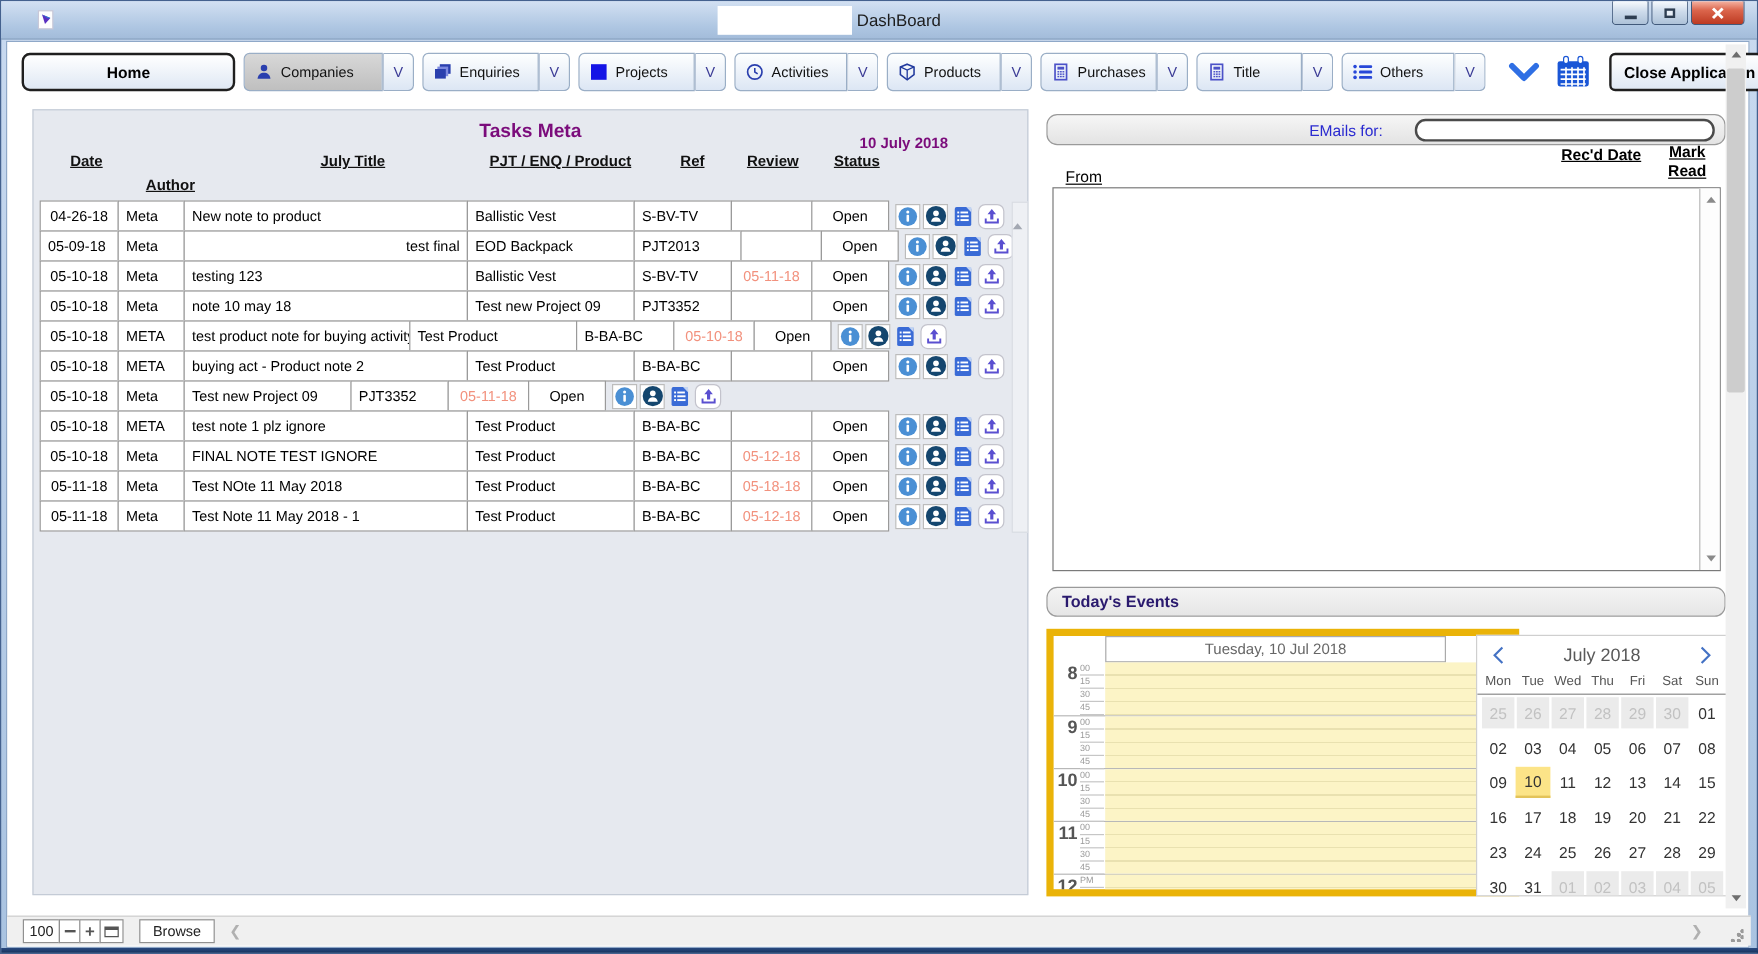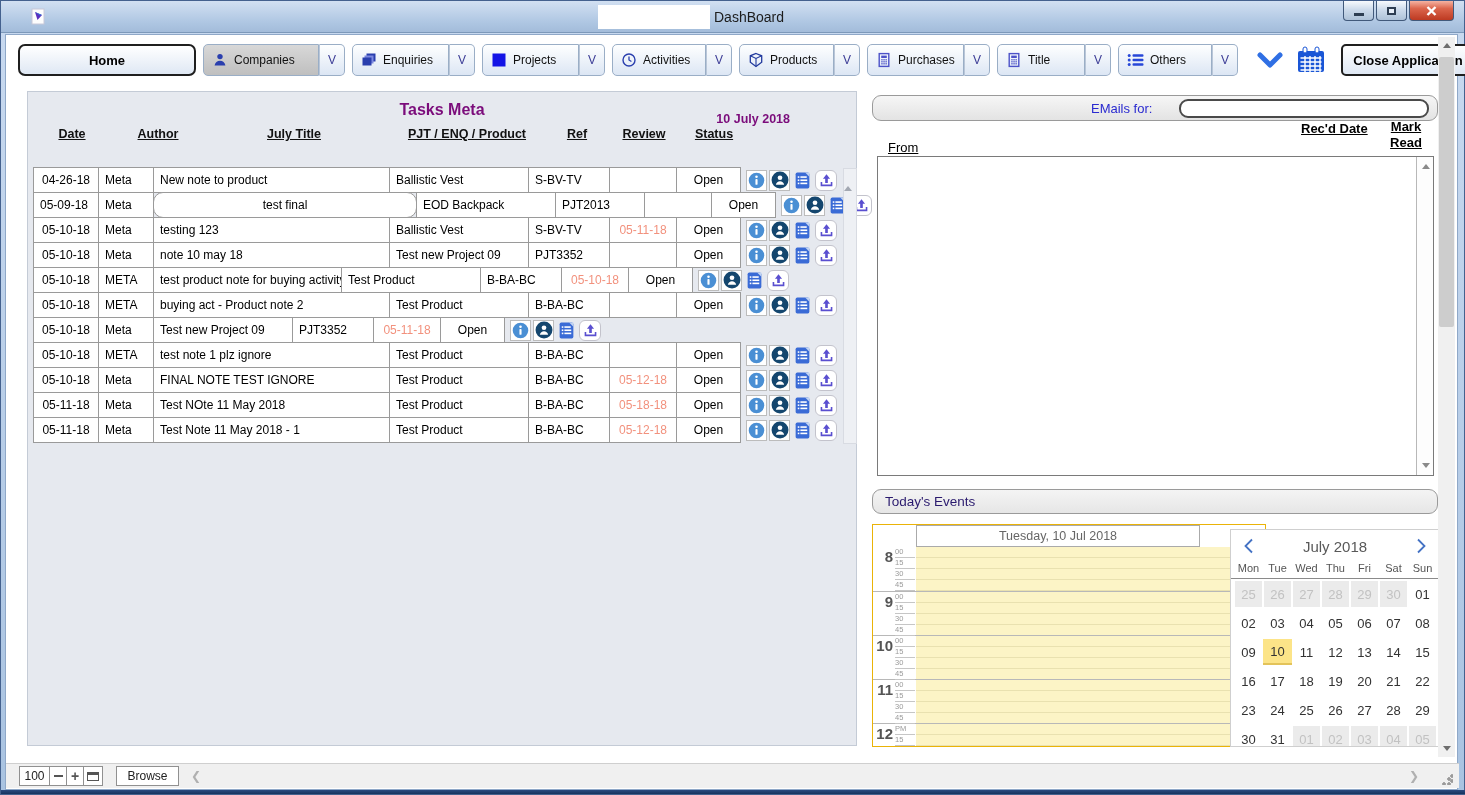--- a/index.html
+++ b/index.html
@@ -89,23 +89,23 @@
               text-align:center; line-height:16px; text-decoration:underline; }
   .em-list { position:absolute; left:871px; top:121px; width:557px; height:320px; background:#fff; border:1px solid #7a7a7a; }
   .em-list-scroll { position:absolute; right:0; top:0; bottom:0; width:17px; border-left:1px solid #b8b8b8; background:#fdfdfd; }
   .em-list-scroll .sq { position:absolute; left:1px; width:15px; height:15px; display:flex; align-items:center; justify-content:center; }
   .em-list-scroll .sq.up { top:2px; } .em-list-scroll .sq.dn { bottom:2px; }
   .em-list-scroll .tri-up { border-bottom-color:#8a8a8a; } .em-list-scroll .tri-dn { border-top-color:#8a8a8a; }
 
   
   .events-bar { position:absolute; left:866px; top:454px; width:566px; height:25px;
                 background:linear-gradient(#f4f4f4,#e6e6e6); border:1px solid #9a9a9a; border-radius:9px;
-                font-size:13.5px; font-weight:normal; color:#2a1a6e; line-height:23px; padding-left:12px; }
+                font-size:13.5px; font-weight:bold; color:#2a1a6e; line-height:23px; padding-left:12px; }
   .dayview { position:absolute; left:866px; top:489px; width:394px; height:223px;
-             background:#fff; border:1px solid #eab308; overflow:hidden; }
+             background:#fff; border:6px solid #eab308; overflow:hidden; }
   .day-header { position:absolute; left:43px; top:0; width:284px; height:22px; border:1px solid #aaa;
                 font-size:12.5px; color:#666; text-align:center; line-height:20px; background:#fff; }
   .hours { position:absolute; left:0; top:22px; right:17px; }
   .hourrow { display:flex; border-top:1px solid #b8b8b8; height:44px; }
   .hourrow:first-child { border-top:none; }
   .gut { width:43px; display:flex; }
   .hnum { width:20px; text-align:right; font-size:15px; font-weight:bold; color:#555; padding-top:1px; }
   .mins { width:20px; margin-left:2px; display:flex; flex-direction:column; }
   .mins span { height:11px; font-size:7.5px; color:#9a9a9a; border-bottom:1px solid #c6c6c6; line-height:10px; }
   .daycell { flex:1; background-color:#fcf4c6;
@@ -327,21 +327,21 @@
           </svg>
       </span>
       <div class="btn-closeapp">Close Application</div>
     </div>
 
     <div class="tasks">
       <div class="tasks-title">Tasks Meta</div>
       <div class="tasks-date">10 July 2018</div>
       <div class="thead" id="tasks-head">
           <span style="left: 44px;">Date</span>
-          <span style="left: 130px;">Author</span>
+          <span style="left: 114px; margin-top: 20px;">Author</span>
           <span style="left: 266px;">July Title</span>
           <span style="left: 439px;">PJT / ENQ / Product</span>
           <span style="left: 549px;">Ref</span>
           <span style="left: 616px;">Review</span>
           <span style="left: 686px;">Status</span>
         </div>
       <div class="tbody" id="tasks-body">
           <div class="trow">
             <div class="tcell" style="width: 66px; text-align: center;">04-26-18</div>
             <div class="tcell" style="width: 56px; text-align: left;">Meta</div>
@@ -383,21 +383,21 @@
                 <svg width="15" height="15" viewBox="0 0 16 16">
                   <path d="M8 1.2L11.8 6H9.4v4.6H6.6V6H4.2z" fill="#5a4fd0"></path>
                   <path d="M2.6 9.6v3.6h10.8V9.6" fill="none" stroke="#5a4fd0" stroke-width="1.7"></path>
                 </svg>
               </span>
             </div>
           </div>
           <div class="trow">
             <div class="tcell" style="width: 66px; text-align: left;">05-09-18</div>
             <div class="tcell" style="width: 56px; text-align: left;">Meta</div>
-            <div class="tcell" style="width: 264px; text-align: center; border-radius: 10px;">test final</div>
+            <div class="tcell" style="width: 237px; text-align: right;">test final</div>
             <div class="tcell" style="width: 140px; text-align: left;">EOD Backpack</div>
             <div class="tcell" style="width: 90px; text-align: left;">PJT2013</div>
             <div class="tcell review" style="width: 68px; text-align: center;"></div>
             <div class="tcell" style="width: 65px; text-align: center;">Open</div>
             <div class="rowicons">
               <span class="ico ico-box">
                 <svg width="17" height="17" viewBox="0 0 16 16">
                   <circle cx="8" cy="8" r="7.3" fill="#4a8fd4"></circle>
                   <circle cx="8" cy="4.4" r="1.2" fill="#fff"></circle>
                   <rect x="7" y="6.6" width="2" height="5.4" rx="0.8" fill="#fff"></rect>

